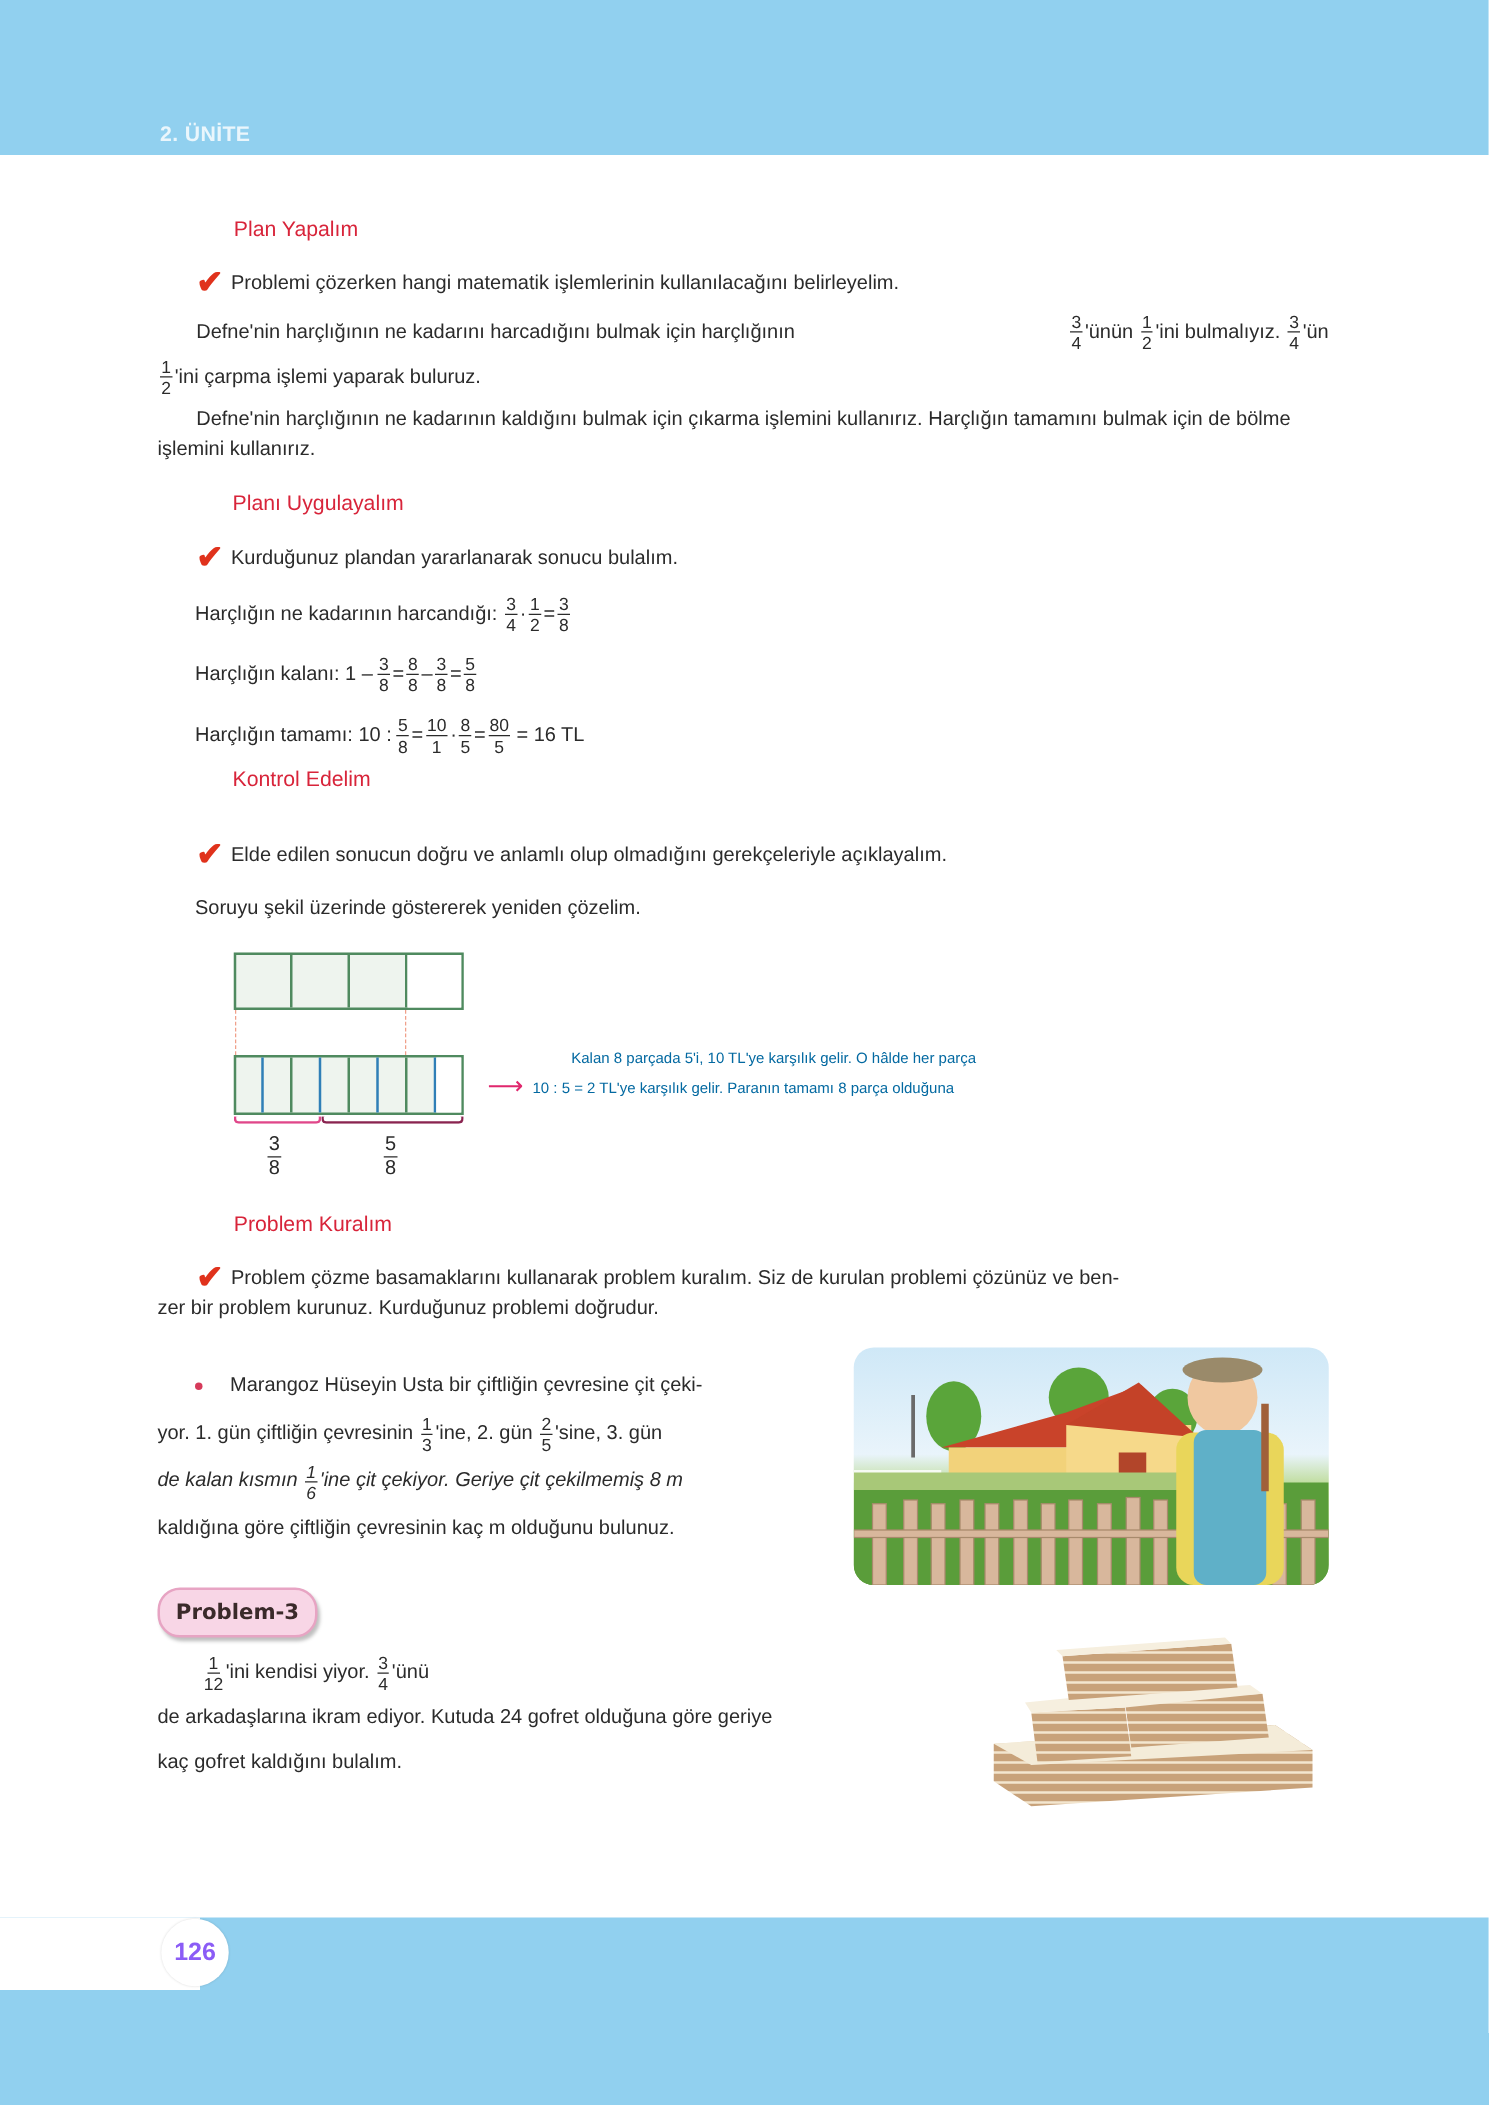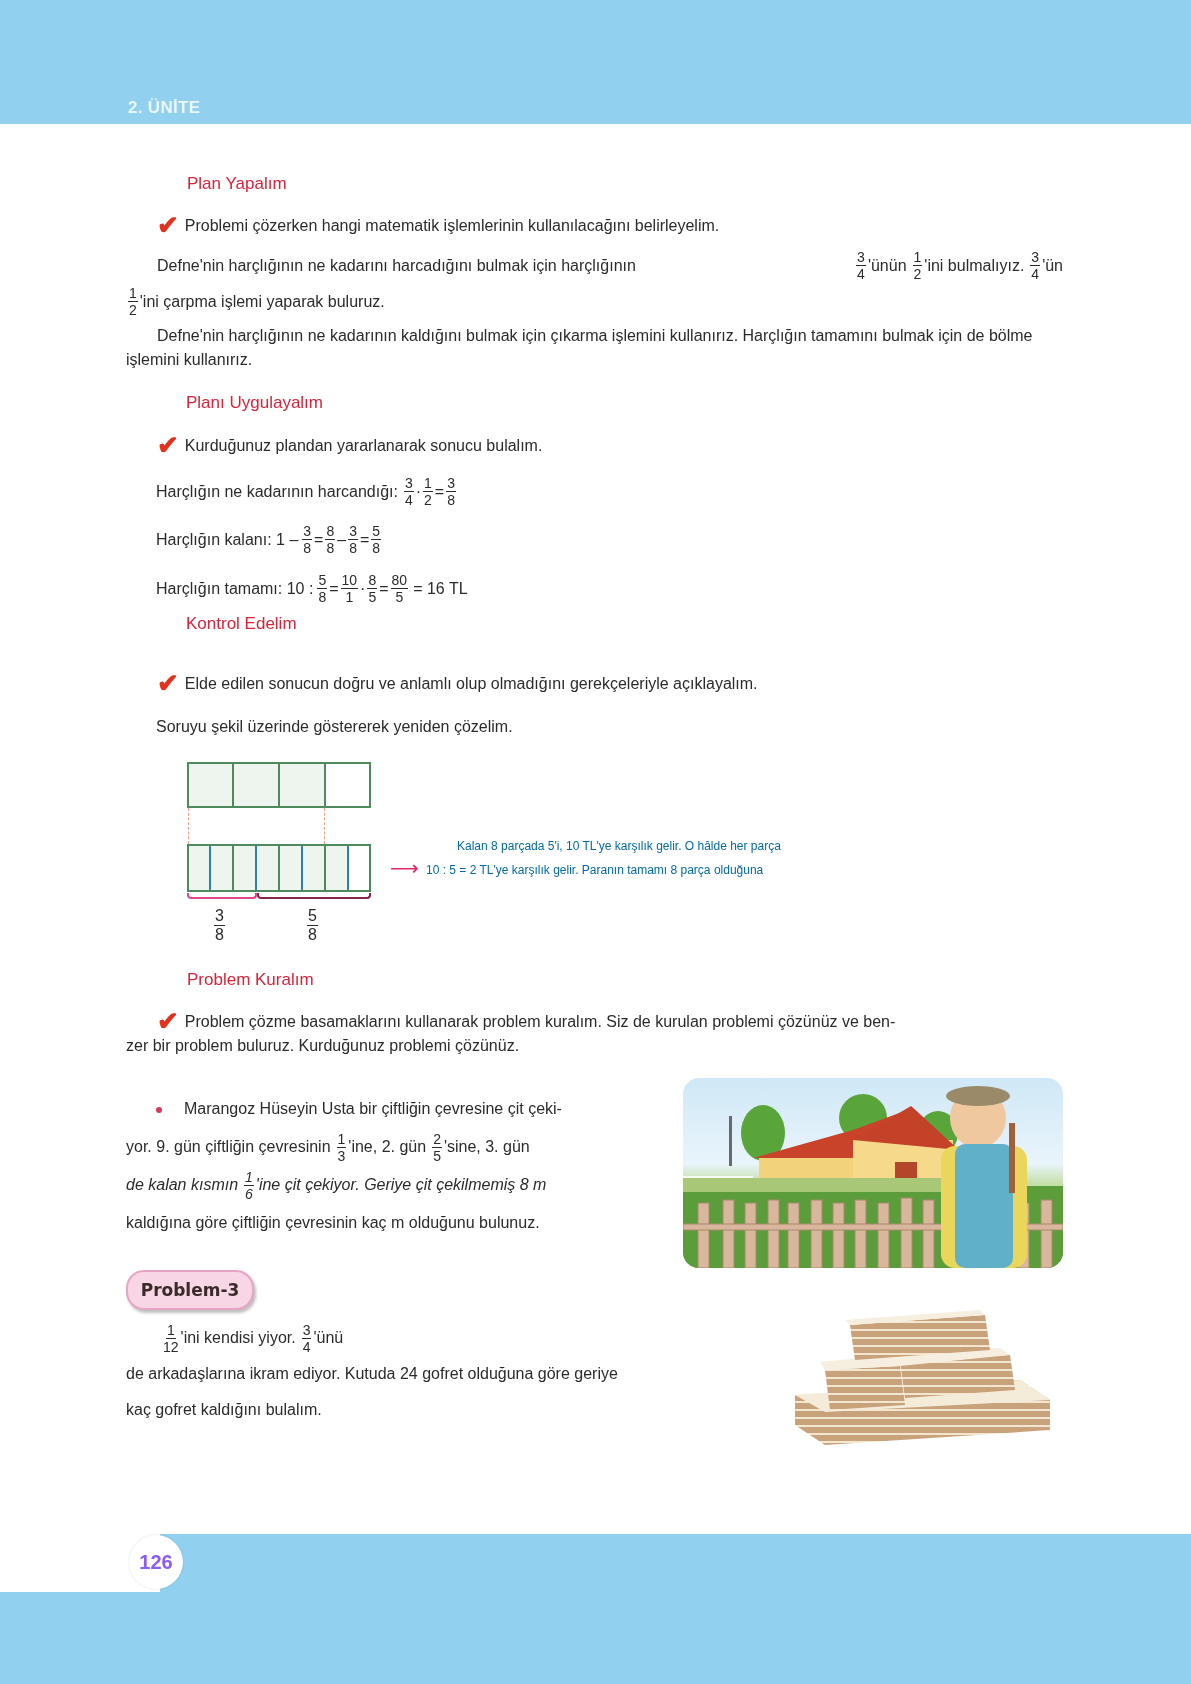--- a/index.html
+++ b/index.html
@@ -184,27 +184,27 @@
   <div class="arrow" style="left:390px; top:856px;">⟶</div>
   <div class="diag-text" style="left:426px; top:834px; width:580px;">
     <div style="padding-left:31px">Kalan 8 parçada 5'i, 10 TL'ye karşılık gelir. O hâlde her parça</div>
     <div>10 : 5 = 2 TL'ye karşılık gelir. Paranın tamamı 8 parça olduğuna</div>
   </div>
 </div>
 
 <div class="heading" style="left:187px; top:970px;">Problem Kuralım</div>
 <div class="para" style="left:126px; top:1008px; width:950px;">
   <div style="padding-left:31px; white-space:nowrap;"><span class="check">✔</span><span>Problem çözme basamaklarını kullanarak problem kuralım. Siz de kurulan problemi çözünüz ve ben-</span></div>
-  <div>zer bir problem buluruz. Kurduğunuz problemi çözünüz.</div>
+  <div>zer bir problem kurunuz. Kurduğunuz problemi doğrudur.</div>
 </div>
 
 <div class="para" style="left:126px; top:1090px; width:540px; line-height:38px;">
   <div style="padding-left:30px; white-space:nowrap;"><span class="bullet"></span><span>Marangoz Hüseyin Usta bir çiftliğin çevresine çit çeki-</span></div>
   <div style="display:flex; align-items:center; white-space:nowrap; height:38px;">
-    <span>yor. 9. gün çiftliğin çevresinin</span>
+    <span>yor. 1. gün çiftliğin çevresinin</span>
     <span class="frac" style="margin-left:6px">
         <span class="num">1</span>
         <span class="den">3</span>
       </span>
     <span>'ine, 2. gün</span>
     <span class="frac" style="margin-left:6px">
         <span class="num">2</span>
         <span class="den">5</span>
       </span>
     <span>'sine, 3. gün</span>

